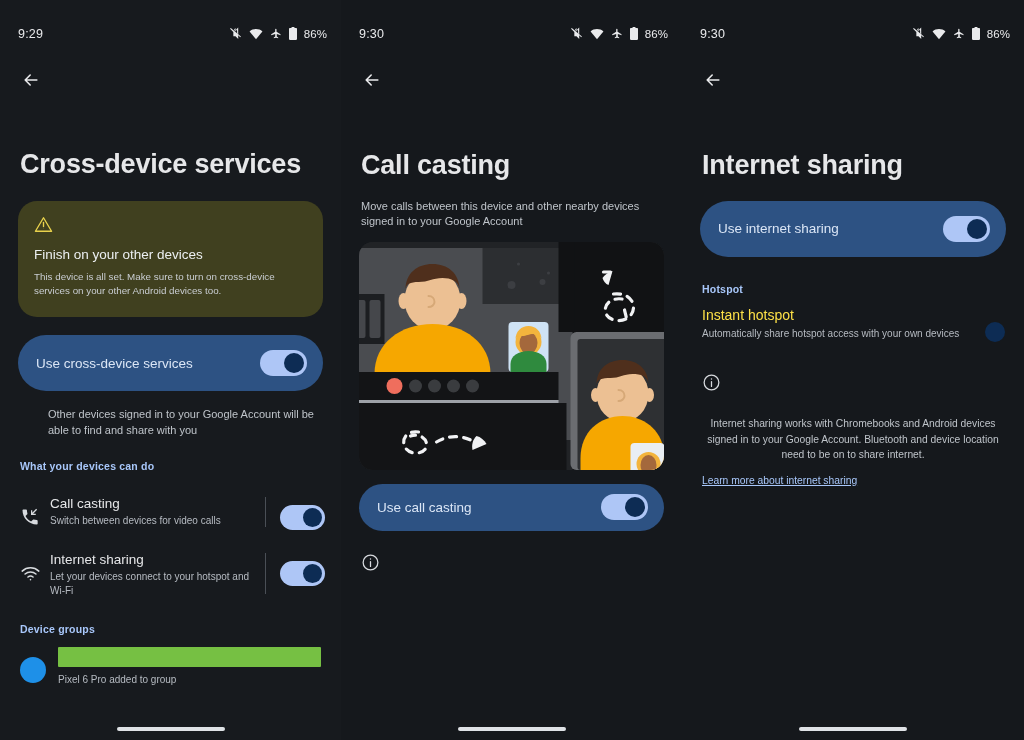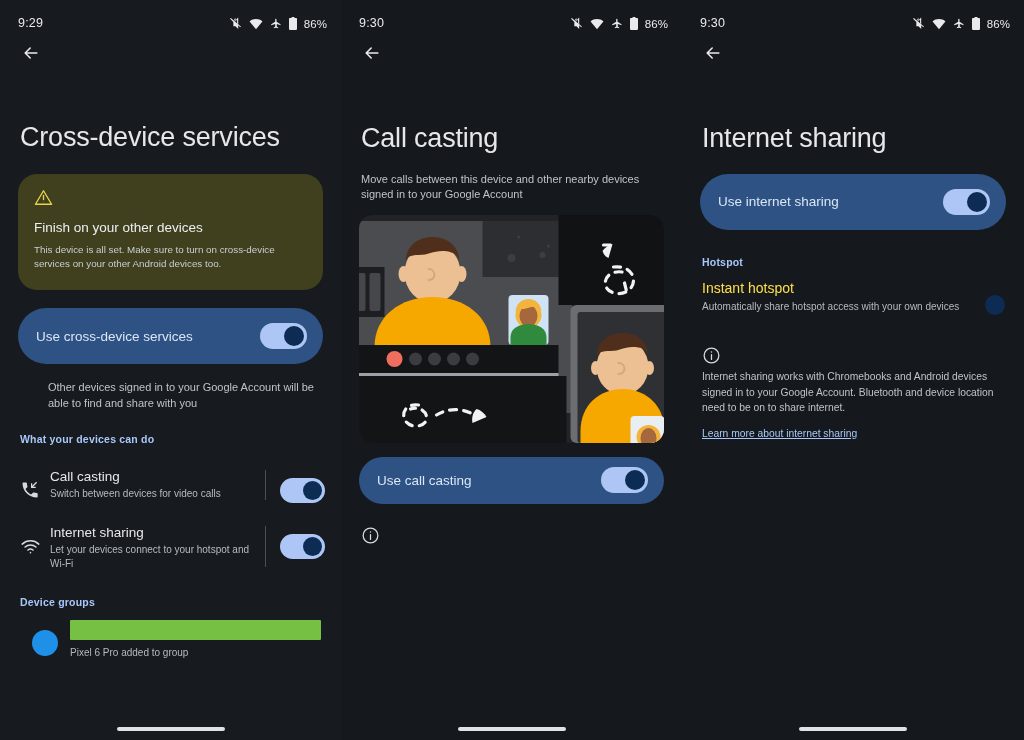--- a/index.html
+++ b/index.html
@@ -10,35 +10,35 @@
     overflow: hidden;
   }
   .screens { display: flex; width: 1024px; height: 740px; }
   .panel { position: relative; height: 740px; overflow: hidden; background: #171a1e; }
   .panel.p1 { width: 341px; }
   .panel.p2 { width: 341px; background: #15181c; }
   .panel.p3 { width: 342px; background: #15181c; }
 
   
   .statusbar {
-    height: 30px; display: flex; align-items: flex-end;
-    padding: 0 14px 0 18px; justify-content: space-between;
+    height: 30px; display: flex; align-items: flex-start;
+    padding: 0 14px 0 18px; justify-content: space-between; margin-top: 27px;
   }
   .clock { color: #e9eaec; font-size: 12.5px; letter-spacing: .2px; }
   .sysicons { display: flex; align-items: center; gap: 7px; }
   .sysicons svg { display: block; }
   .batt-pct { color: #e9eaec; font-size: 11.5px; letter-spacing: .1px; }
 
   
   .backrow { height: 46px; display: flex; align-items: center; padding-left: 14px; }
   .back-btn { width: 34px; height: 34px; display: flex; align-items: center; justify-content: center; border-radius: 50%; }
 
   
   .page-title {
-    color: #e6e7e9; font-size: 27px; font-weight: 400;
+    color: #e6e7e9; font-size: 27px; font-weight: 700;
     padding: 0 20px; letter-spacing: -0.2px; line-height: 1.1;
   }
   .p1 .page-title { margin-top: 47px; }
   .p2 .page-title { margin-top: 48px; }
   .p3 .page-title { margin-top: 48px; }
 
   
   .subtext {
     color: #bfc4ca; font-size: 11px; line-height: 1.42;
     padding: 0 20px;
@@ -84,37 +84,37 @@
     padding: 9px 16px 9px 20px; min-height: 56px;
   }
   .feat-icon { width: 30px; flex: none; display: flex; align-items: center; justify-content: flex-start; padding-top: 14px; }
   .feat-text { flex: 1; padding-right: 10px; padding-top: 3px; }
   .feat-title { color: #e6e7e9; font-size: 13.5px; margin-bottom: 3px; }
   .feat-sub { color: #b6bbc2; font-size: 10px; line-height: 1.4; }
   .feat-divider { width: 1px; background: #4a4f56; align-self: stretch; margin: 4px 14px 4px 0; }
   .feat-switch { display: flex; align-items: center; padding-top: 12px; }
 
   
-  .dg-row { display: flex; align-items: flex-start; padding: 12px 20px 0 32px; justify-content: center; }
+  .dg-row { display: flex; align-items: flex-start; padding: 12px 20px 0 20px; justify-content: center; }
   .dg-avatar { width: 26px; height: 26px; border-radius: 50%; background: #1e90e8; flex: none; margin-top: 10px; }
   .dg-body { margin-left: 12px; flex: 1; }
   .dg-redact { height: 20px; background: #76c043; border-radius: 1px; width: 100%; }
   .dg-sub { color: #b6bbc2; font-size: 10px; margin-top: 7px; }
 
   
   .illus { margin: 12px 18px 0 18px; border-radius: 14px; overflow: hidden; height: 228px; background: #242629; }
   .illus svg { display: block; width: 100%; height: 100%; }
 
   
   .info-row { padding: 0 20px; }
   .p2 .info-row { margin-top: 22px; }
   .p3 .info-row { margin-top: 32px; }
   .note { color: #bfc4ca; font-size: 10.3px; line-height: 1.5; padding: 0 20px; }
   .p2 .note { margin-top: 14px; }
-  .p3 .note { margin-top: 0; }
+  .p3 .note { margin-top: 20px; text-align: center; }
   .learn-link {
     display: inline-block; color: #a8c7fa; font-size: 10.3px;
     text-decoration: underline; padding: 0 20px; margin-top: 12px;
   }
 
   
   .hot-label { margin-top: 26px; }
   .hot-row { display: flex; align-items: flex-start; padding: 12px 16px 0 20px; }
   .hot-text { flex: 1; padding-right: 14px; }
   .hot-title { color: #fde047; font-size: 14px; margin-bottom: 4px; }

